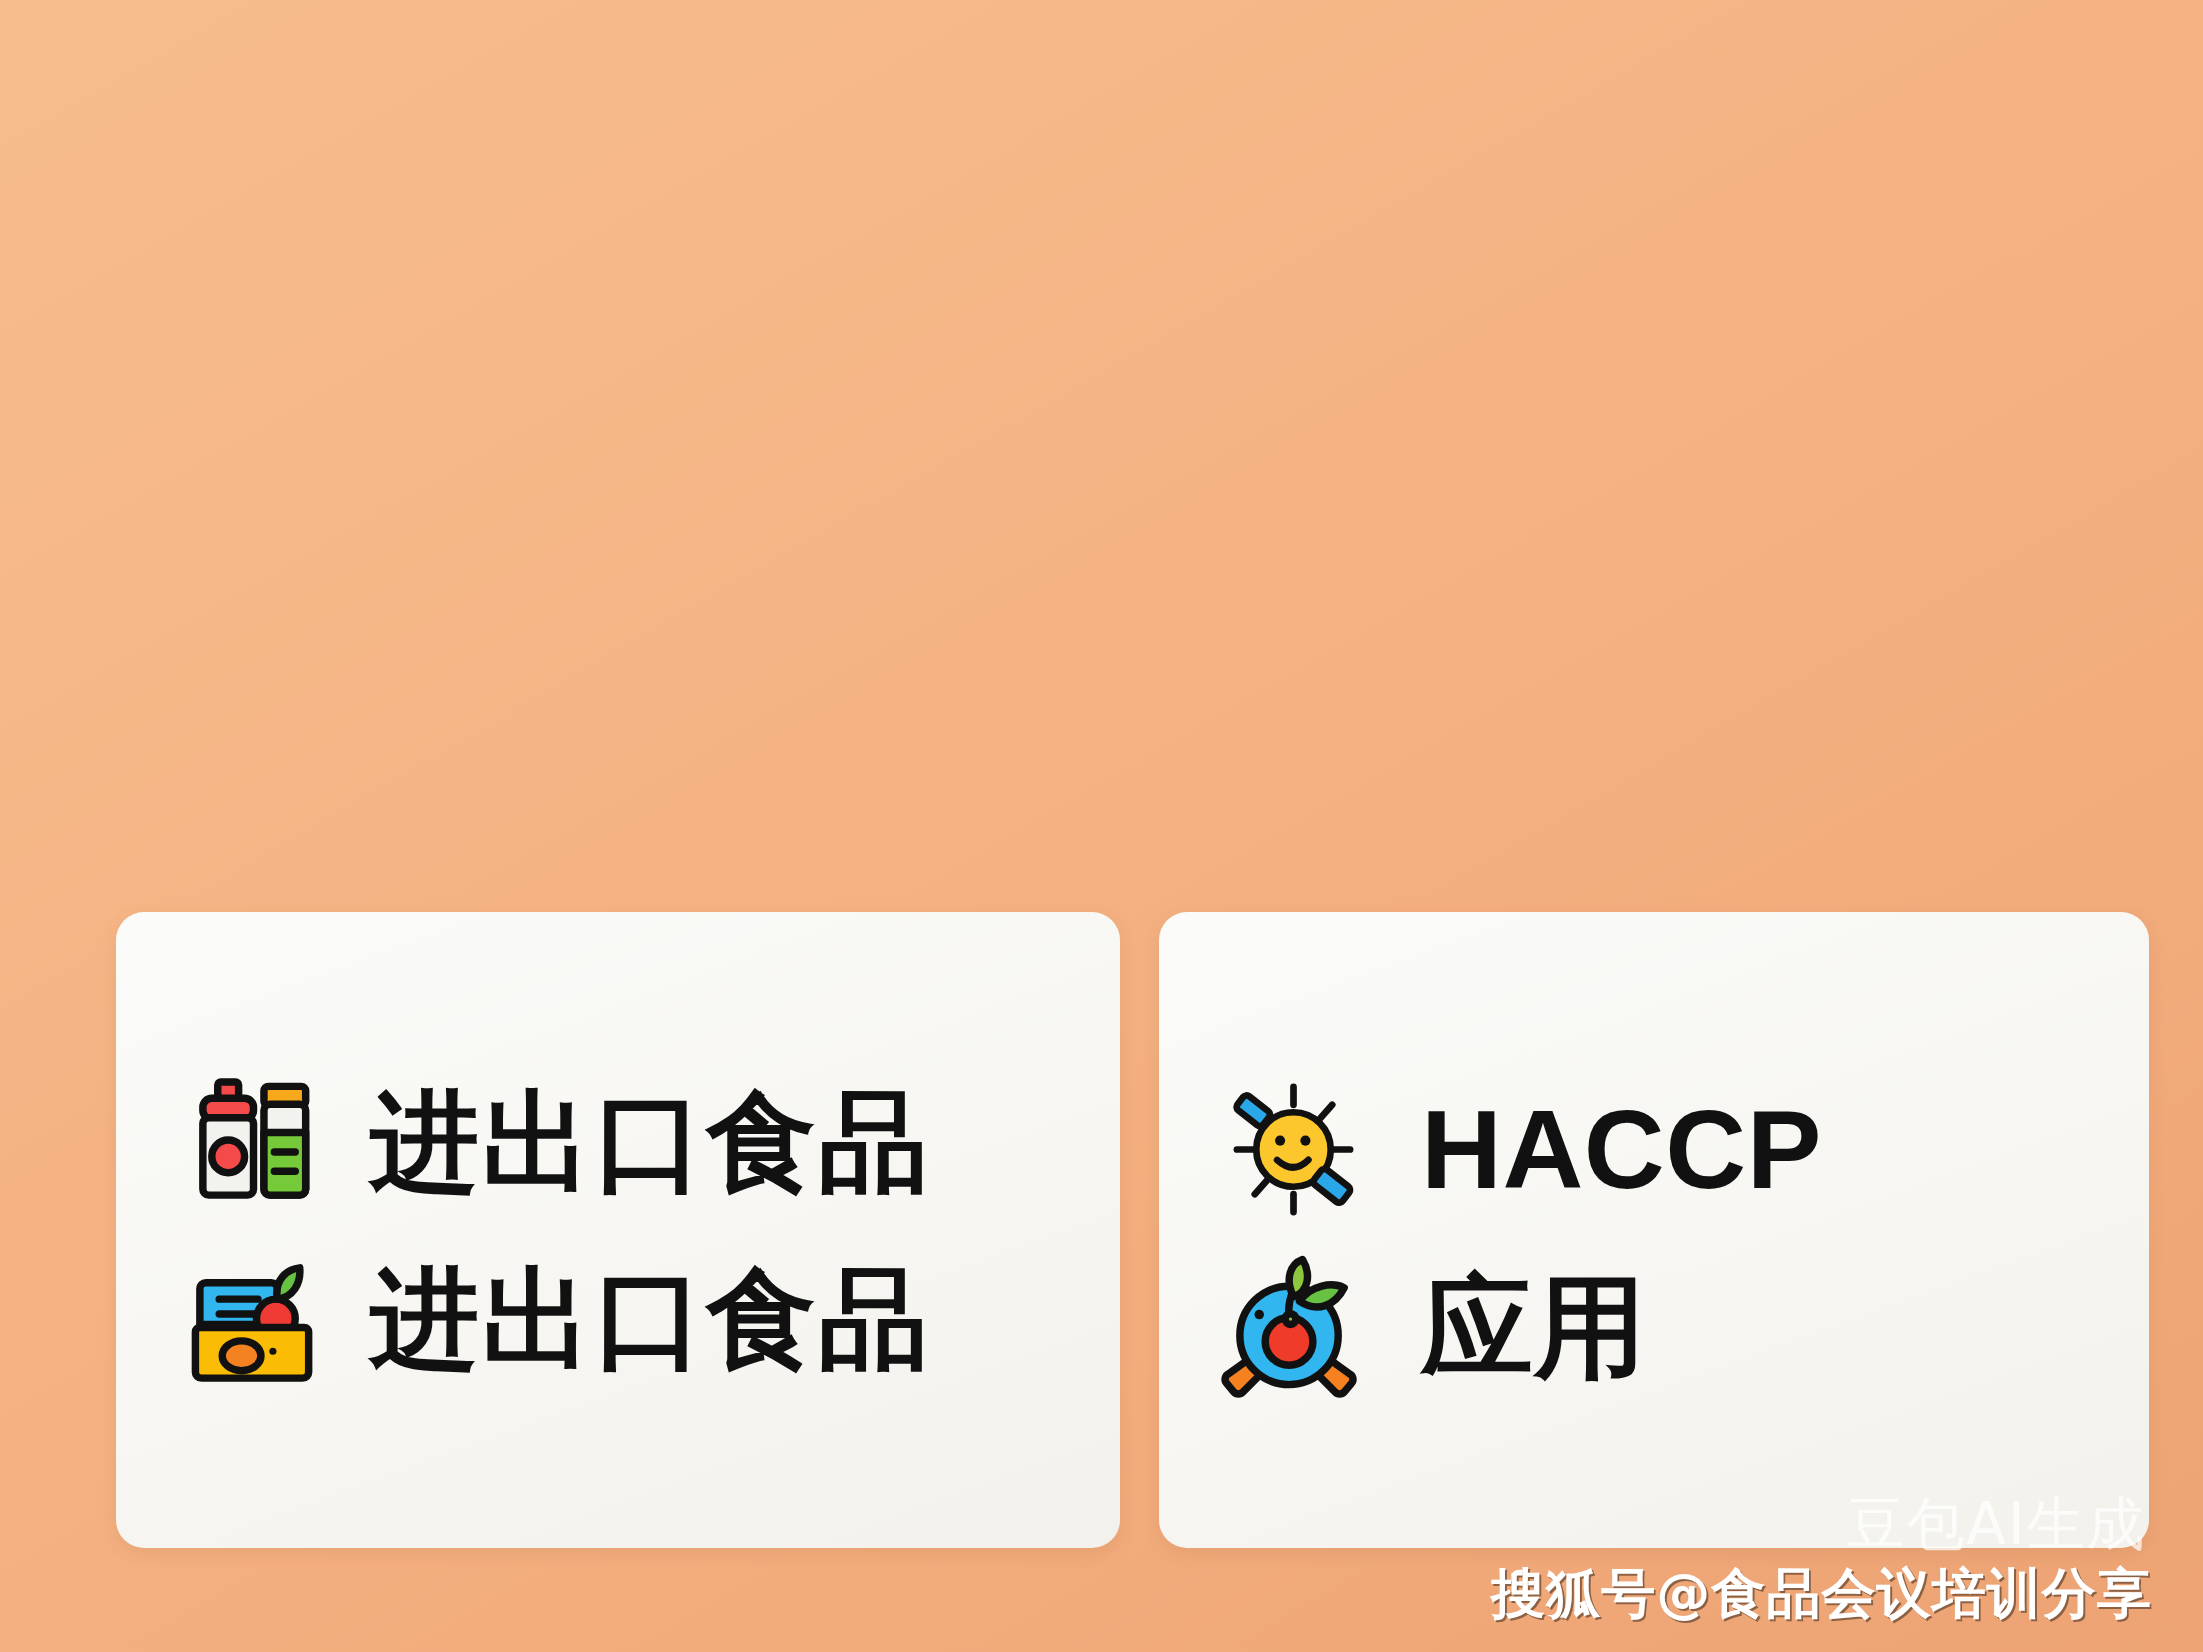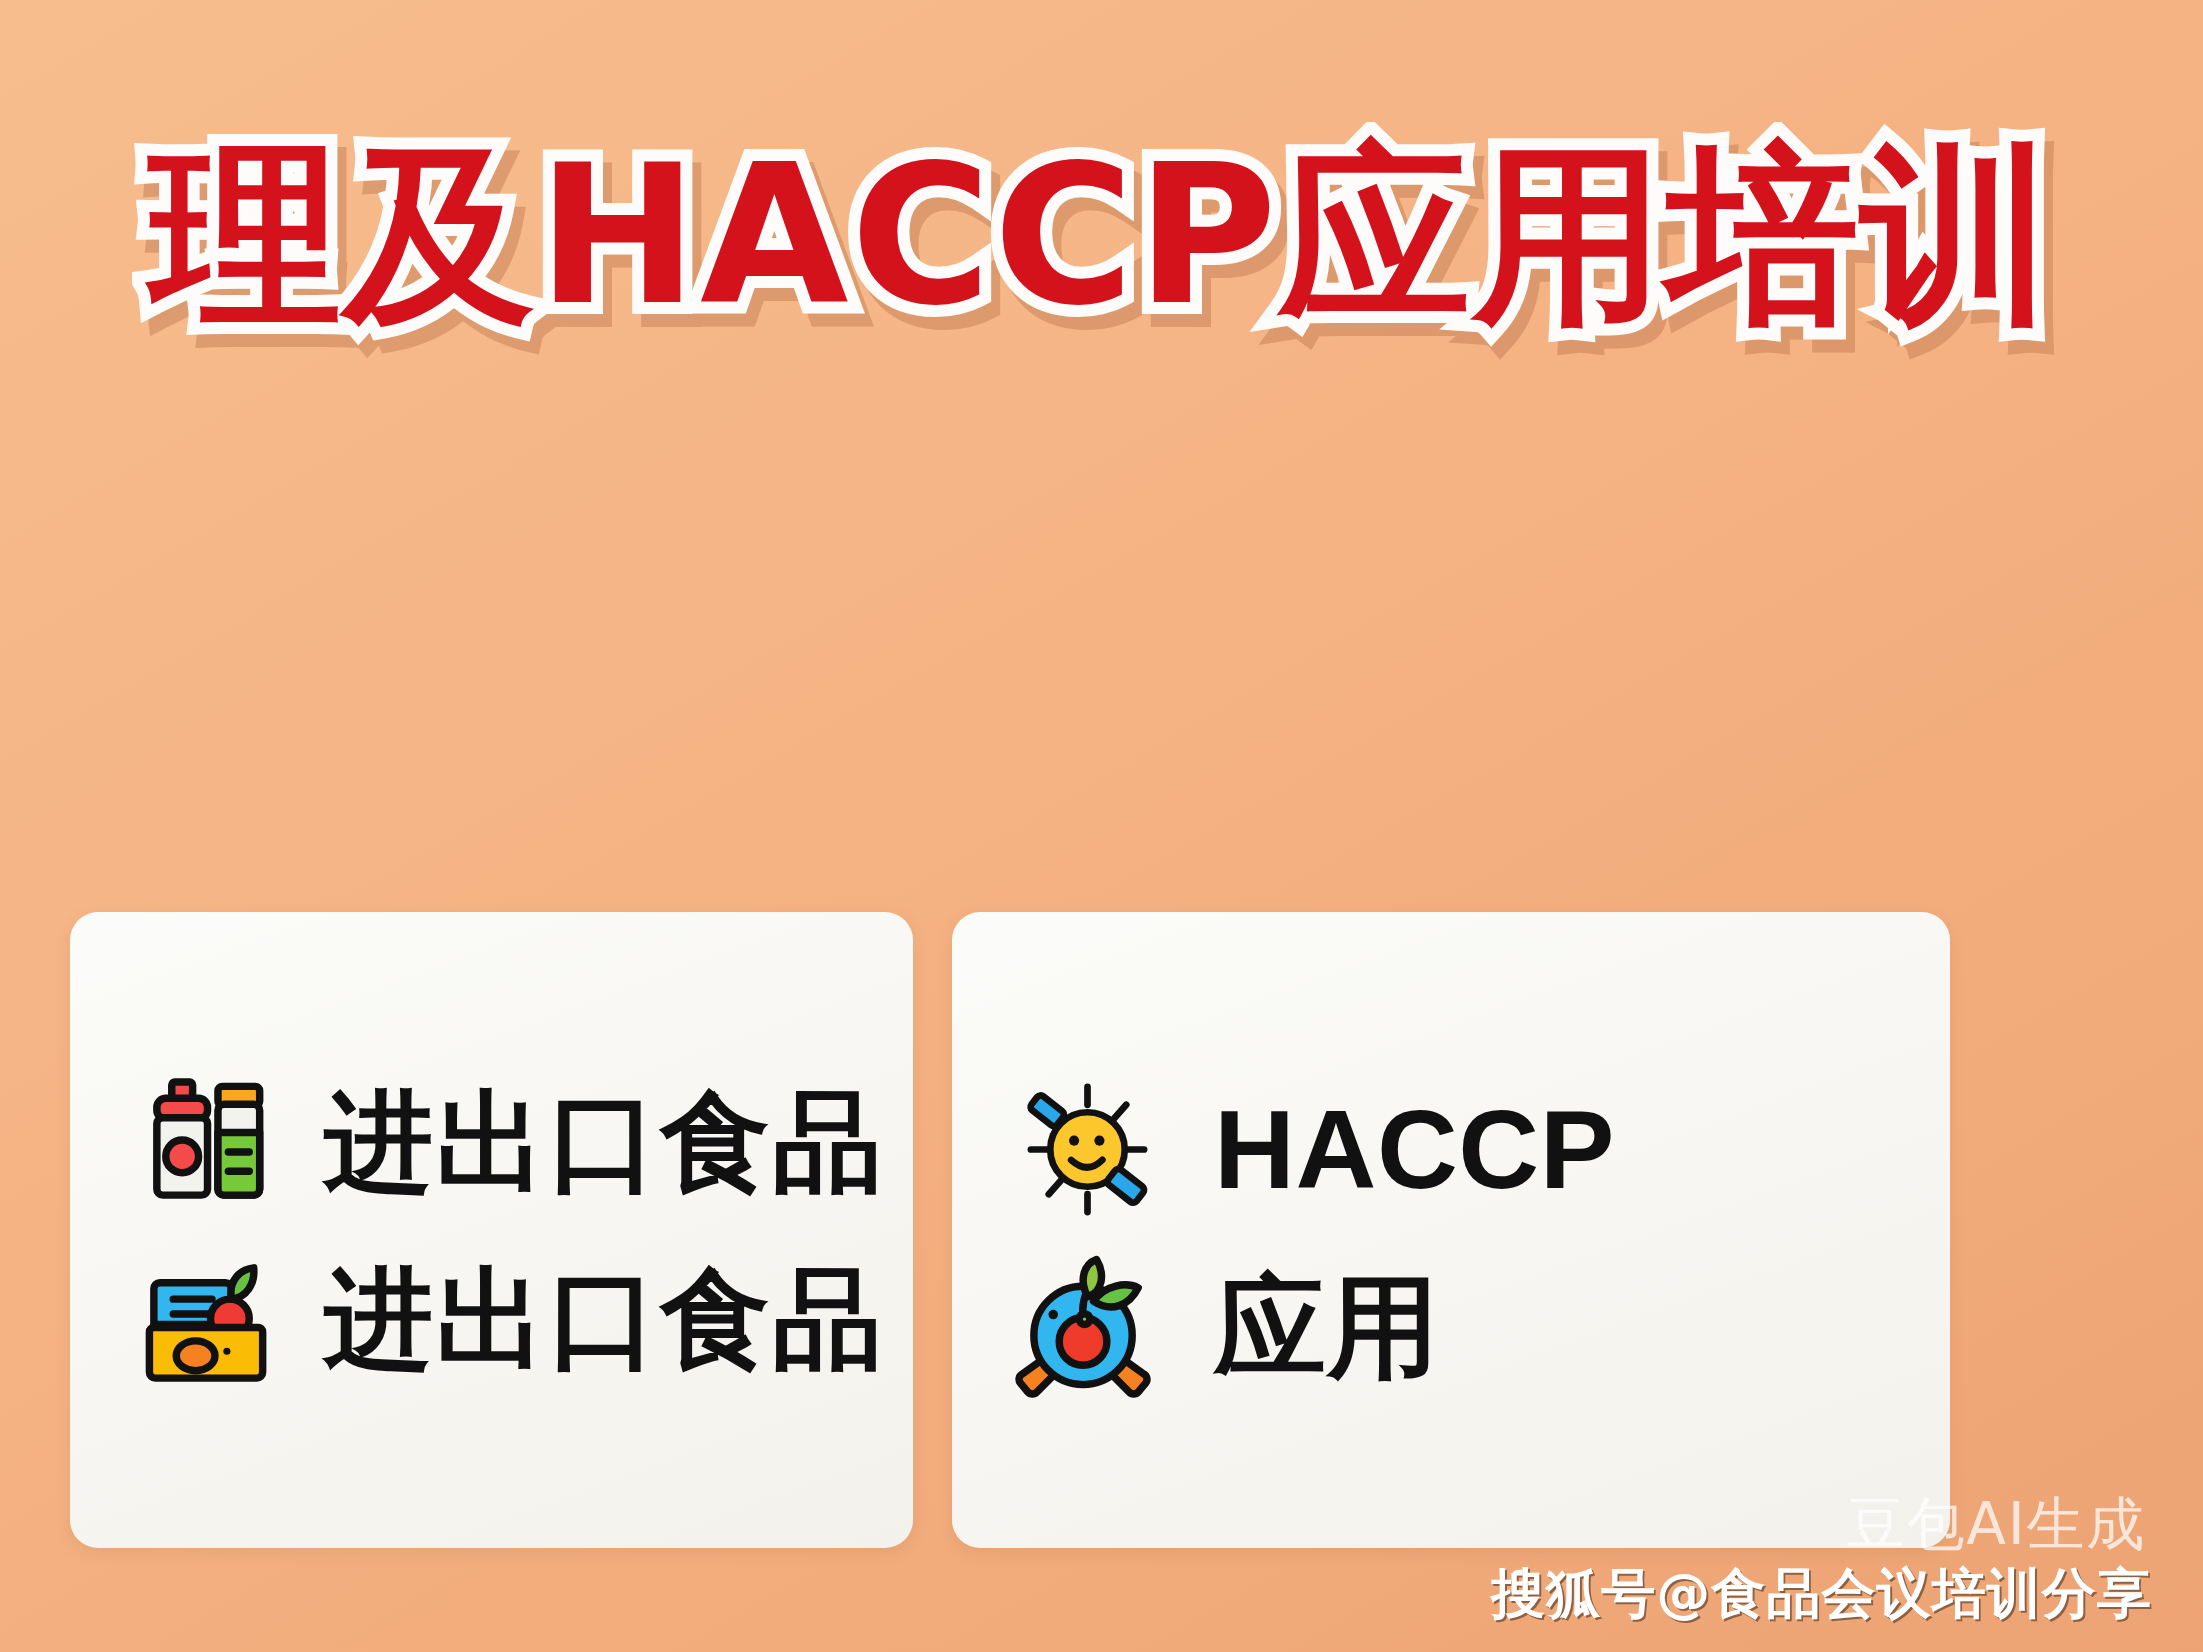--- a/index.html
+++ b/index.html
@@ -54,21 +54,21 @@
   .card {
     background: linear-gradient(160deg, #fbfbf9 0%, #f7f6f2 55%, #f2f1ec 100%);
     border-radius: 28px;
     box-shadow: 0 5.6px 15px rgba(170,110,70,0.16);
     position: relative;
     display: flex;
     flex-direction: column;
     justify-content: center;
     box-sizing: border-box;
   }
-  .card.left  { width: 843px; padding: 0 8px 0 54px; }
+  .card.left  { width: 1012px; padding: 0 8px 0 54px; margin-left: 46px; }
   .card.right { width: 998px; padding: 16px 0 0 56px; }
 
   .card-row {
     display: flex;
     align-items: center;
     height: 177px;
   }
   .card.left  .card-row { margin-left: 7.5px; }
   .card-icon {
     width: 158px;
@@ -118,21 +118,20 @@
     white-space: nowrap;
     pointer-events: none;
   }
 </style>
 </head>
 <body>
 
 <div id="poster">
 
   <div class="title-block">
-    <div class="title-line l2">理及HACCP应用培训</div>
   </div>
 
   <div class="cards">
 
     <div class="card left">
 
       <div class="card-row">
         <span class="card-icon">
           <svg viewBox="0 0 100 100" xmlns="http://www.w3.org/2000/svg">
             <g stroke="#111" stroke-width="5" stroke-linejoin="round" stroke-linecap="round">

